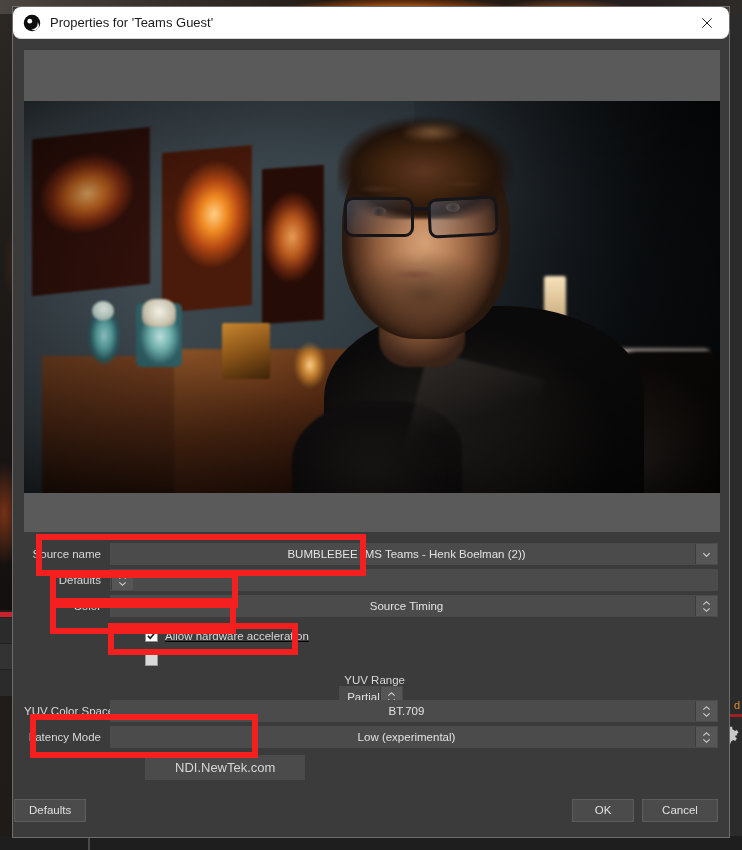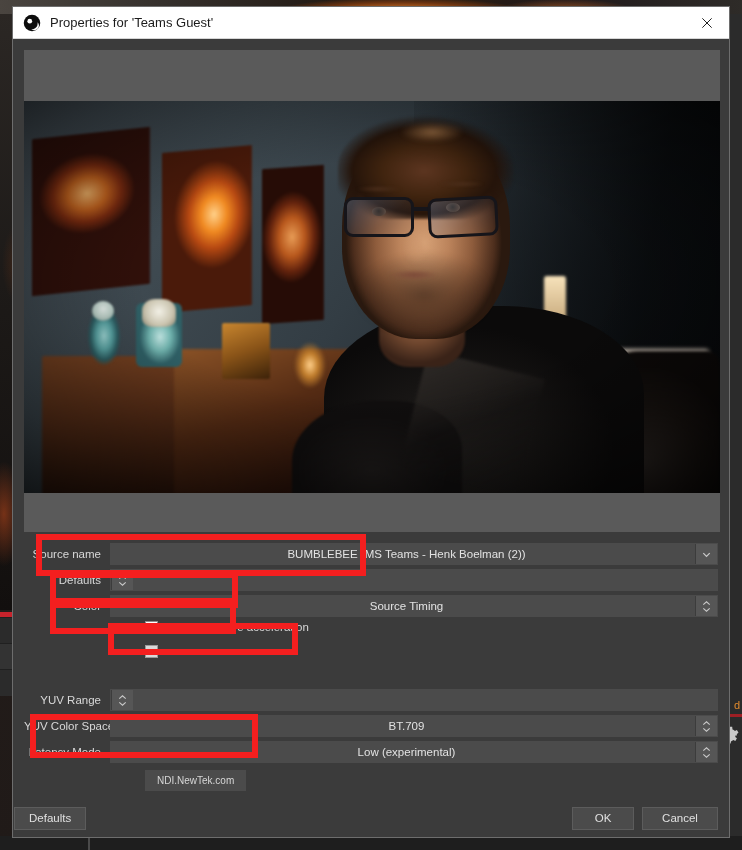--- a/index.html
+++ b/index.html
@@ -112,20 +112,21 @@
 
   
   .titlebar {
     height: 32px;
     background: #ffffff;
     border-bottom: 1px solid #d6d6d6;
     display: flex;
     align-items: center;
     flex: none;
     box-sizing: border-box;
+    border-radius: 8px;
   }
   .titlebar-icon {
     width: 18px; height: 18px;
     margin-left: 10px;
     flex: none;
   }
   .titlebar-title {
     margin-left: 9px;
     font-size: 13px;
     color: #1b1b1b;
@@ -445,24 +446,25 @@
     display: flex;
     flex-direction: column;
     align-items: center;
     justify-content: center;
     color: #c9c9c9;
   }
   .control-btn svg { display: block; }
 
   .check-row {
     display: flex;
-    align-items: flex-start;
+    align-items: flex-end;
     height: 21px;
     margin-bottom: 3px;
     padding-left: 121px;
+    text-decoration: underline;
   }
   .checkbox {
     width: 13px; height: 13px;
     flex: none;
     background: #ffffff;
     border: 1px solid #8e8e8e;
     box-sizing: border-box;
     display: flex;
     align-items: center;
     justify-content: center;
@@ -479,22 +481,22 @@
 
   .ndi-row {
     display: flex;
     padding-left: 121px;
     margin-top: 7px;
   }
   .ndi-btn {
     background: #4b4b4b;
     border: 1px solid #4b4b4b;
     color: #d6d6d6;
-    font-size: 10px;
-    padding: 4px 11px;
+    font-size: 13px;
+    padding: 4px 29px;
     font-family: "Liberation Sans", sans-serif;
   }
 
   
   .button-bar {
     flex: none;
     height: 54px;
     display: flex;
     align-items: center;
     padding: 0 11px 0 1px;
@@ -660,23 +662,24 @@
             <polyline points="2,6.2 4.6,9 10,2.8"></polyline>
           </svg>
         </div>
         <div class="check-label">Allow hardware acceleration</div>
       </div>
 
       <div class="check-row">
         <div class="checkbox unchecked"></div>
       </div>
 
-      <div class="form-row" style="margin-top:23px;">
+      <div class="form-row" style="margin-top:8px;flex-direction:column;">
         <div class="form-label">YUV Range</div>
         <div class="control">
+          <div class="control-value">Partial</div>
           <div class="control-btn">
             <svg viewBox="0 0 12 16" width="11" height="15" stroke="#c9c9c9" stroke-width="1.2" fill="none">
               <polyline points="2.5,6 6,2.8 9.5,6"></polyline>
               <polyline points="2.5,10 6,13.2 9.5,10"></polyline>
             </svg>
           </div>
         </div>
       </div>
 
       <div class="form-row">

